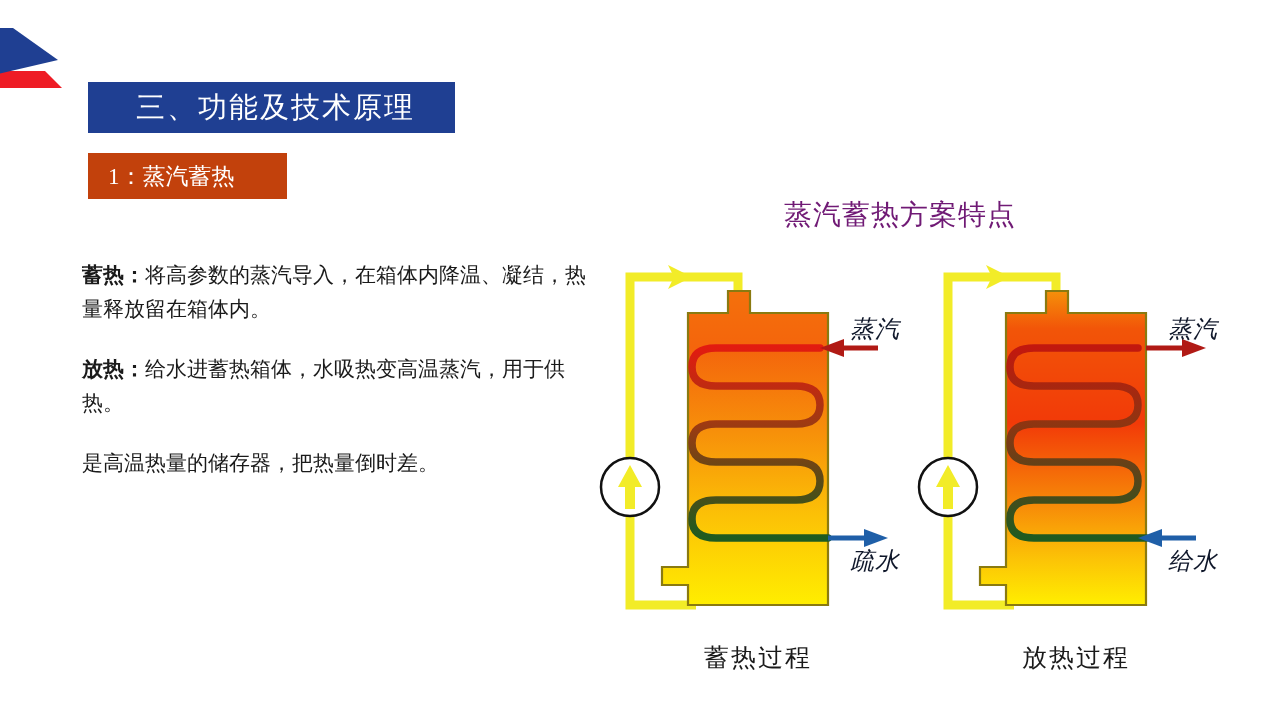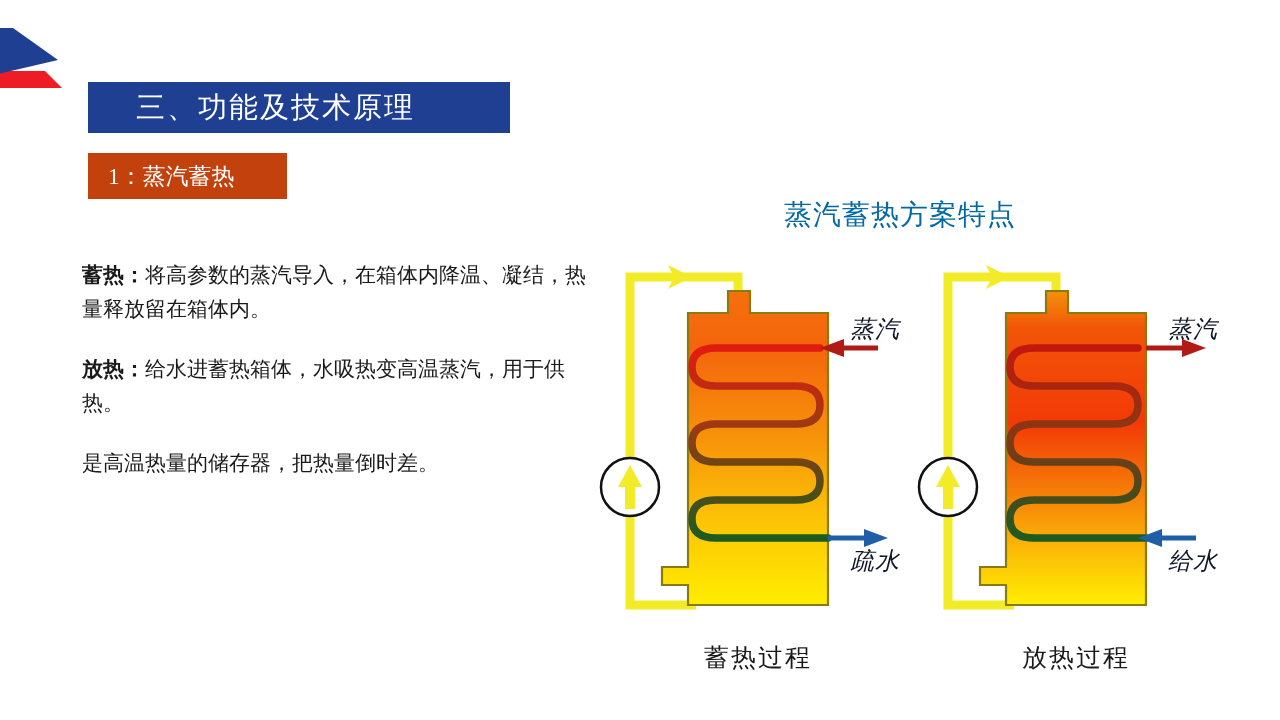--- a/index.html
+++ b/index.html
@@ -10,21 +10,21 @@
     overflow:hidden;
     position:relative;
   }
   .slide{position:absolute;inset:0;background:#fff;}
 
   
   .logo{position:absolute;left:0;top:16px;width:70px;height:90px;}
 
   
   .blue-banner{
-    position:absolute;left:88px;top:82px;width:422px;height:51px;
+    position:absolute;left:88px;top:82px;width:367px;height:51px;
     background:#1F3F92;
     display:flex;align-items:center;
   }
   .blue-banner .txt{
     color:#ffffff;font-size:29px;letter-spacing:2px;
     padding-left:48px;line-height:1;
     font-family:"Liberation Serif","DejaVu Serif",serif;
   }
   .red-banner{
     position:absolute;left:88px;top:153px;width:199px;height:46px;
@@ -42,21 +42,21 @@
     color:#1a1a1a;font-size:21px;line-height:34px;
     font-family:Liberation Serif, serif;
   }
   .para{margin:0 0 26px 0;}
   .para:last-child{margin-bottom:4px;}
   .lead{font-weight:bold;}
 
   
   .diagram-title{
     position:absolute;left:700px;top:196px;width:400px;
-    text-align:center;font-size:28px;color:#0369a1;letter-spacing:1px;
+    text-align:center;font-size:28px;color:#701a75;letter-spacing:1px;
     font-family:"Liberation Serif","DejaVu Serif",serif;
   }
   .diagram-wrap{position:absolute;left:588px;top:255px;width:692px;height:420px;}
   .fig{position:absolute;top:0;width:340px;height:420px;}
   .fig.left{left:0;}
   .fig.right{left:318px;}
   .caption{
     position:absolute;left:0;width:340px;top:362px;text-align:center;
     font-size:25px;color:#1a1a1a;letter-spacing:2px;
     font-family:"Liberation Serif","DejaVu Serif",serif;

